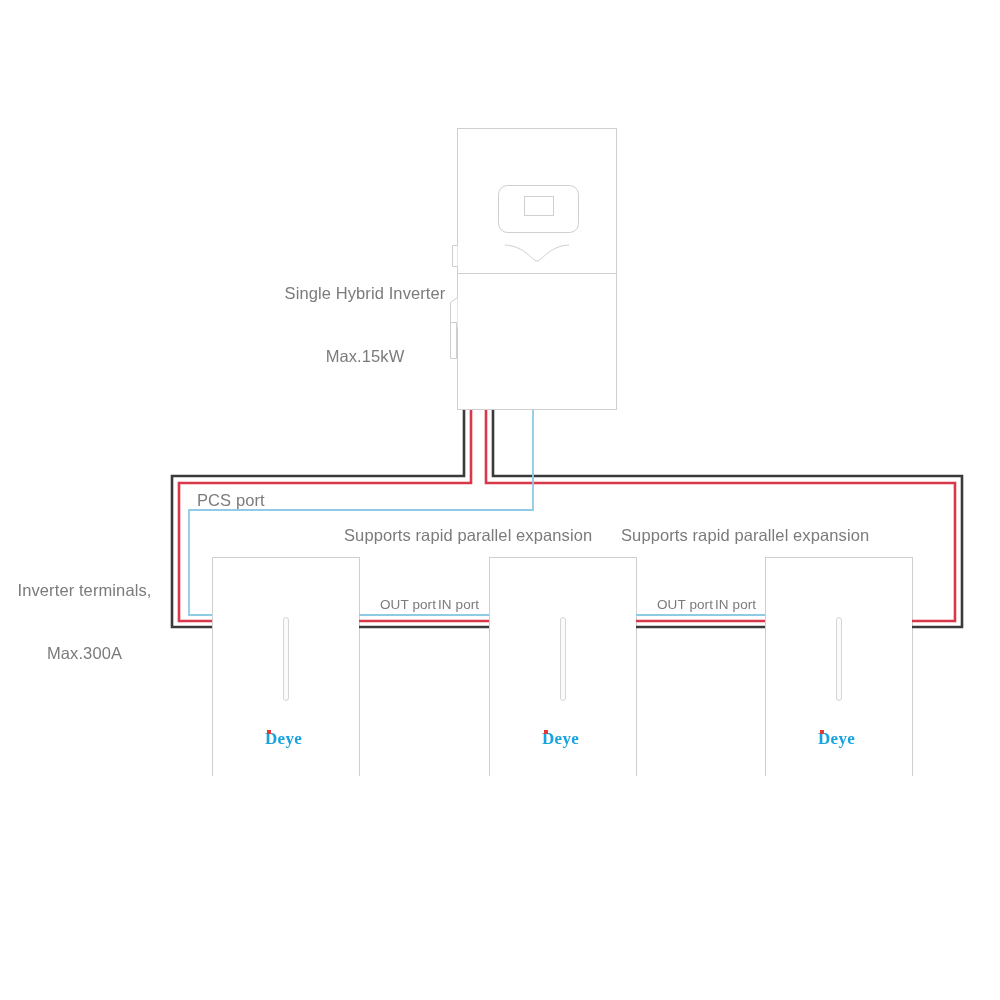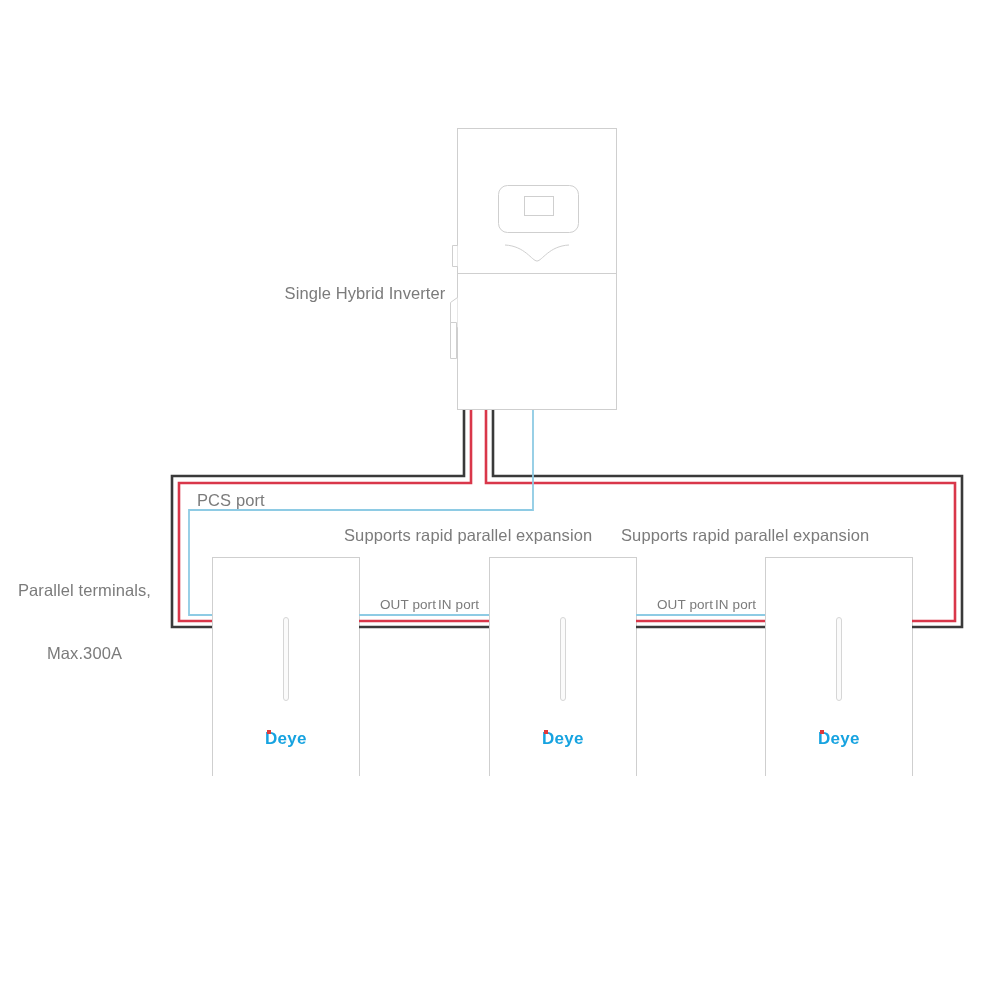--- a/index.html
+++ b/index.html
@@ -34,21 +34,21 @@
     font-family: "Liberation Sans", sans-serif;
   }
   .lbl.center { text-align: center; }
   .lbl.small { font-size: 13.5px; margin-left: 8px; }
   .logo {
     position: absolute;
     font-size: 17px;
     font-weight: 700;
     color: #17a3e0;
     letter-spacing: 0.3px;
-    font-family: Liberation Sans, sans-serif;
+    font-family: Liberation Serif, serif;
   }
   .logo .dot {
     position: absolute;
     left: 2px;
     top: 1px;
     width: 3.5px;
     height: 3.5px;
     background: #e03a3a;
   }
 </style>
@@ -119,27 +119,28 @@
       <line x1="636" y1="621" x2="765" y2="621" stroke="#d9374a" stroke-width="2.4"></line>
       <line x1="636" y1="627" x2="765" y2="627" stroke="#3a3a3a" stroke-width="2.4"></line>
     </g>
 
     <line x1="752" y1="615" x2="765" y2="615" stroke="#8ecbe4" stroke-width="1.8"></line>
 
   </svg>
 
   <div class="lbl center" style="left:255px; top:241px; width:220px;">
     <div>Single Hybrid Inverter</div>
+    <div>Max.15kW</div>
   </div>
 
   <div class="lbl center" style="left:245px; top:409px; width:230px;">
   </div>
 
   <div class="lbl center" style="left:2px; top:538px; width:165px;">
-    <div>Parallel terminals,</div>
+    <div>Inverter terminals,</div>
     <div>Max.300A</div>
   </div>
 
   <div class="lbl" style="left:197px; top:490px;">PCS port</div>
 
   <div class="lbl" style="left:344px; top:525px;">Supports rapid parallel expansion</div>
 
   <div class="lbl" style="left:621px; top:525px;">Supports rapid parallel expansion</div>
 
   <div class="lbl small" style="left:372px; top:594px;">OUT port</div>

